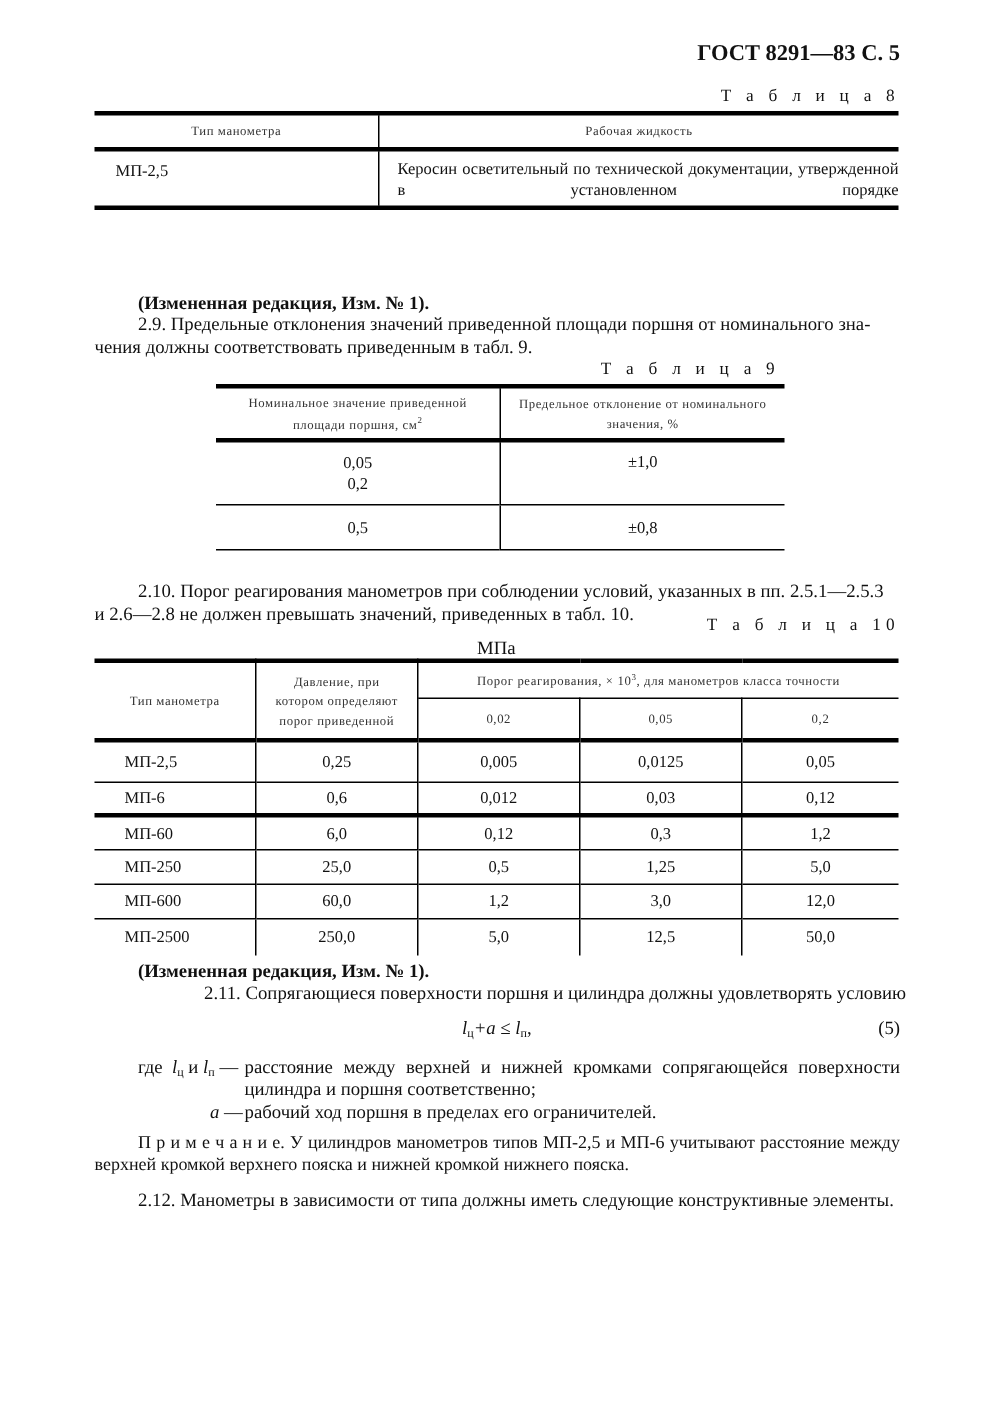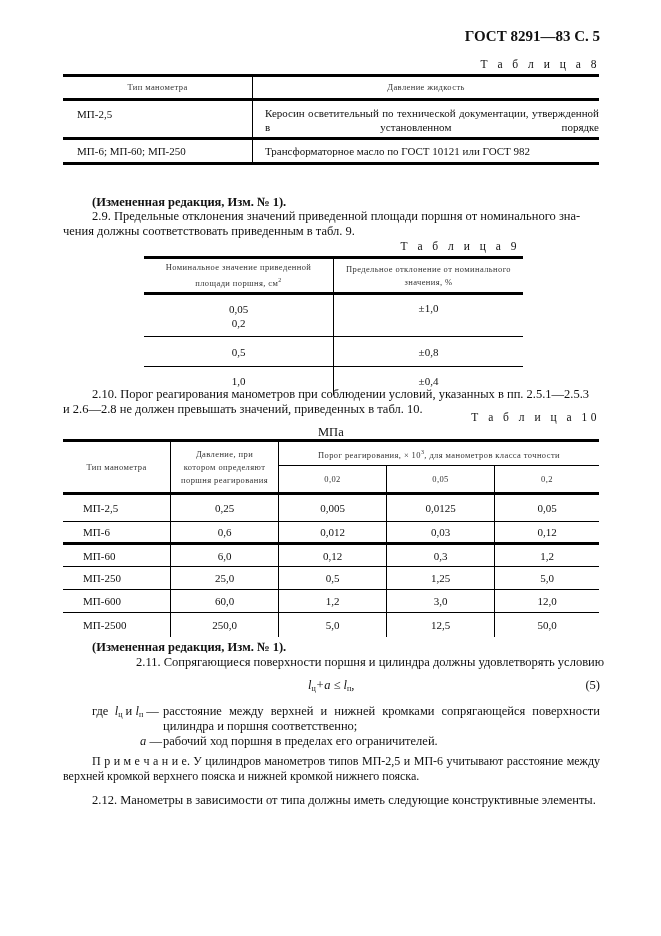--- a/index.html
+++ b/index.html
@@ -24,31 +24,27 @@
 </head>
 <body>
 
 <div class="abs header">ГОСТ 8291—83 С. 5</div>
 
 <div class="abs tcap" style="right:61px; top:58px;">Т а б л и ц а 8</div>
 <table style="left:63px; top:74px; width:536px;">
   <tbody>
       <tr class="thick-top thick-bot" style="height:24px;">
     <th class="hdr vr" style="width:189px;">Тип манометра</th>
-    <th class="hdr">Давление жидкость</th>
+    <th class="hdr">Рабочая жидкость</th>
   </tr>
   <tr class="thick-bot" style="height:36px;">
     <td class="vr" style="padding-left:14px; vertical-align:top; padding-top:7px;">МП-2,5</td>
     <td style="padding:5px 0 3px 2px; line-height:14px; text-align:justify; text-align-last:left;">
           <span style="display:block; padding-left:10px; text-align:justify; text-align-last:justify;">Керосин осветительный по технической документации, утвержденной в установленном порядке</span>
         </td>
-  </tr>
-  <tr class="thick-bot" style="height:25px;">
-    <td class="vr" style="padding-left:14px;">МП-6; МП-60; МП-250</td>
-    <td style="padding-left:12px;">Трансформаторное масло по ГОСТ 10121 или ГОСТ 982</td>
   </tr>
 </tbody>
   </table>
 
 <div class="abs p bold" style="left:92px; top:195px;">(Измененная редакция, Изм. № 1).</div>
 <div class="abs p" style="left:92px; top:209px;">2.9. Предельные отклонения значений приведенной площади поршня от номинального зна-</div>
 <div class="abs p" style="left:63px; top:224px;">чения должны соответствовать приведенным в табл. 9.</div>
 
 <div class="abs tcap" style="right:141px; top:240px;">Т а б л и ц а 9</div>
 <table style="left:144px; top:256px; width:379px;">
@@ -67,40 +63,36 @@
     <td class="vr c" style="vertical-align:top; padding-top:7px; line-height:14px;">
       <span>0,05</span><br>
       <span>0,2</span>
     </td>
     <td class="c" style="vertical-align:top; padding-top:7px;">±1,0</td>
   </tr>
   <tr class="thin-bot" style="height:30px;">
     <td class="vr c">0,5</td>
     <td class="c">±0,8</td>
   </tr>
-  <tr style="height:28px;">
-    <td class="vr c">1,0</td>
-    <td class="c">±0,4</td>
-  </tr>
 </tbody>
   </table>
 
 <div class="abs p" style="left:92px; top:387px;">2.10. Порог реагирования манометров при соблюдении условий, указанных в пп. 2.5.1—2.5.3</div>
 <div class="abs p" style="left:63px; top:402px;">и 2.6—2.8 не должен превышать значений, приведенных в табл. 10.</div>
 
 <div class="abs tcap" style="right:61px; top:411px;">Т а б л и ц а 10</div>
 <div class="abs p" style="left:318px; top:425px;">МПа</div>
 <table style="left:63px; top:439px; width:536px;">
   <tbody>
       <tr class="thick-top" style="height:25px;">
     <th class="hdr vr thick-bot" rowspan="2" style="width:107px;">Тип манометра</th>
     <th class="hdr vr thick-bot" rowspan="2" style="width:107px;">
       <span>Давление, при</span><br>
       <span>котором определяют</span><br>
-      <span>поршня реагирования</span>
+      <span>порог приведенной</span>
     </th>
     <th class="hdr thin-bot" colspan="3">
       <span>Порог реагирования, × 10</span><sup style="font-size:6px;">3</sup><span>, для манометров класса точности</span>
     </th>
   </tr>
   <tr class="thick-bot" style="height:28px;">
     <th class="hdr vr thick-bot" style="width:107px;margin-top:15px;">0,02</th>
     <th class="hdr vr thick-bot" style="width:107px;">0,05</th>
     <th class="hdr thick-bot">0,2</th>
   </tr>

